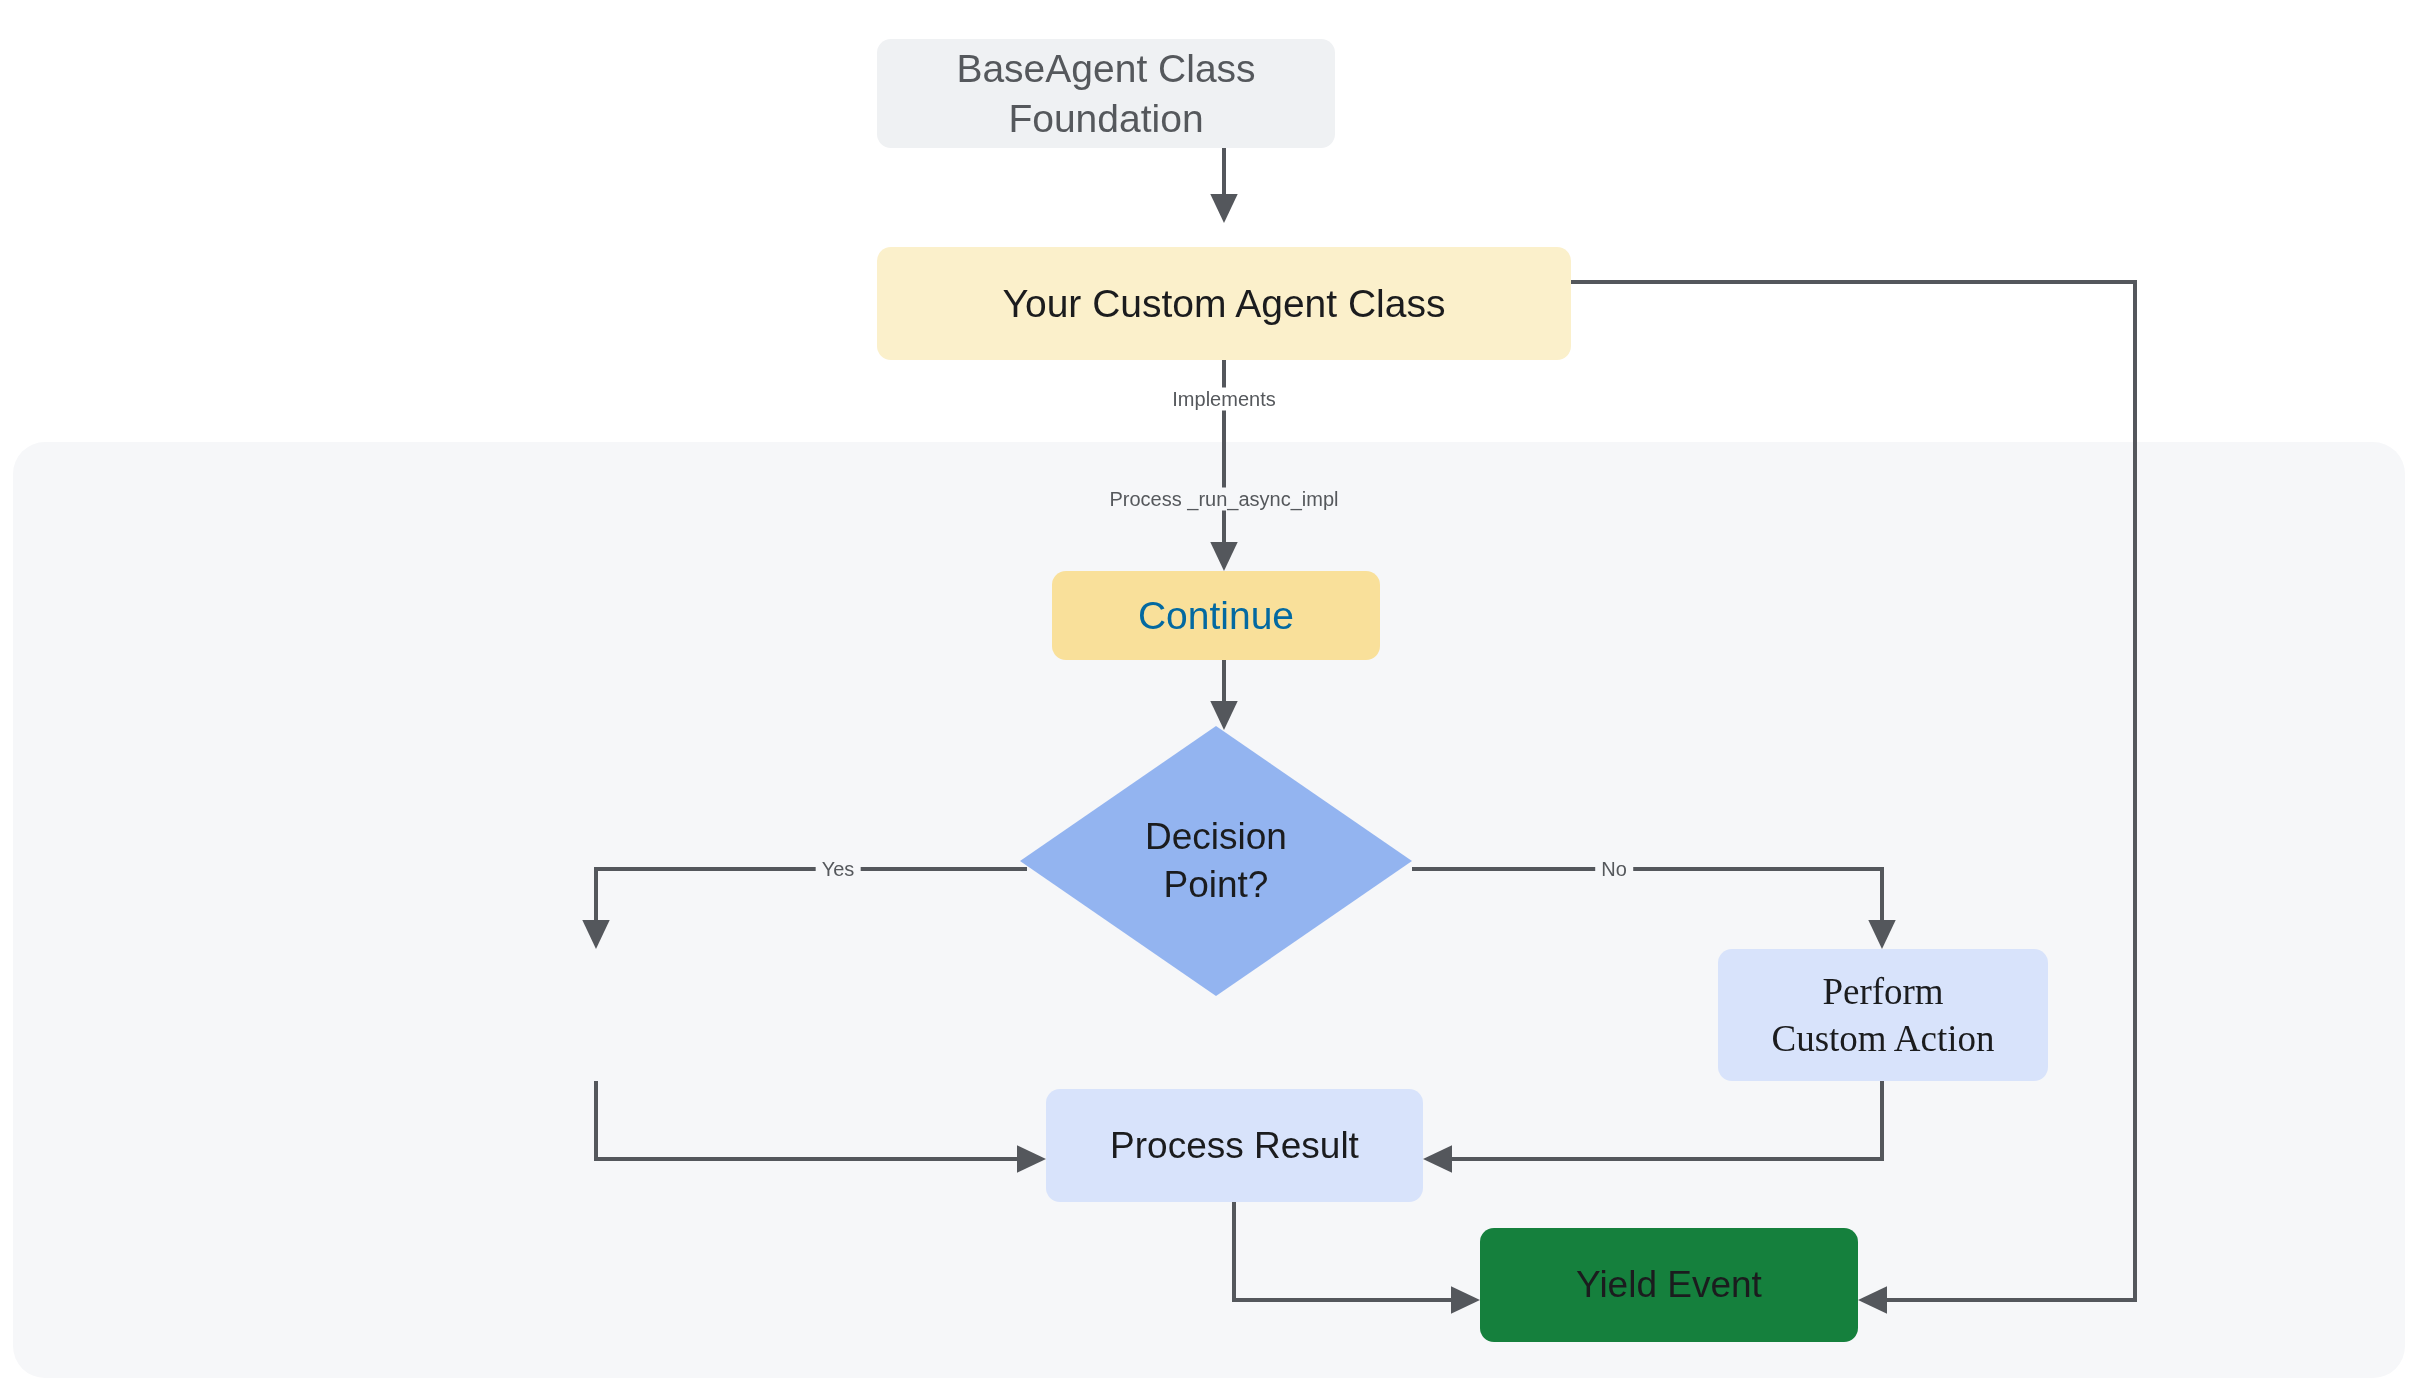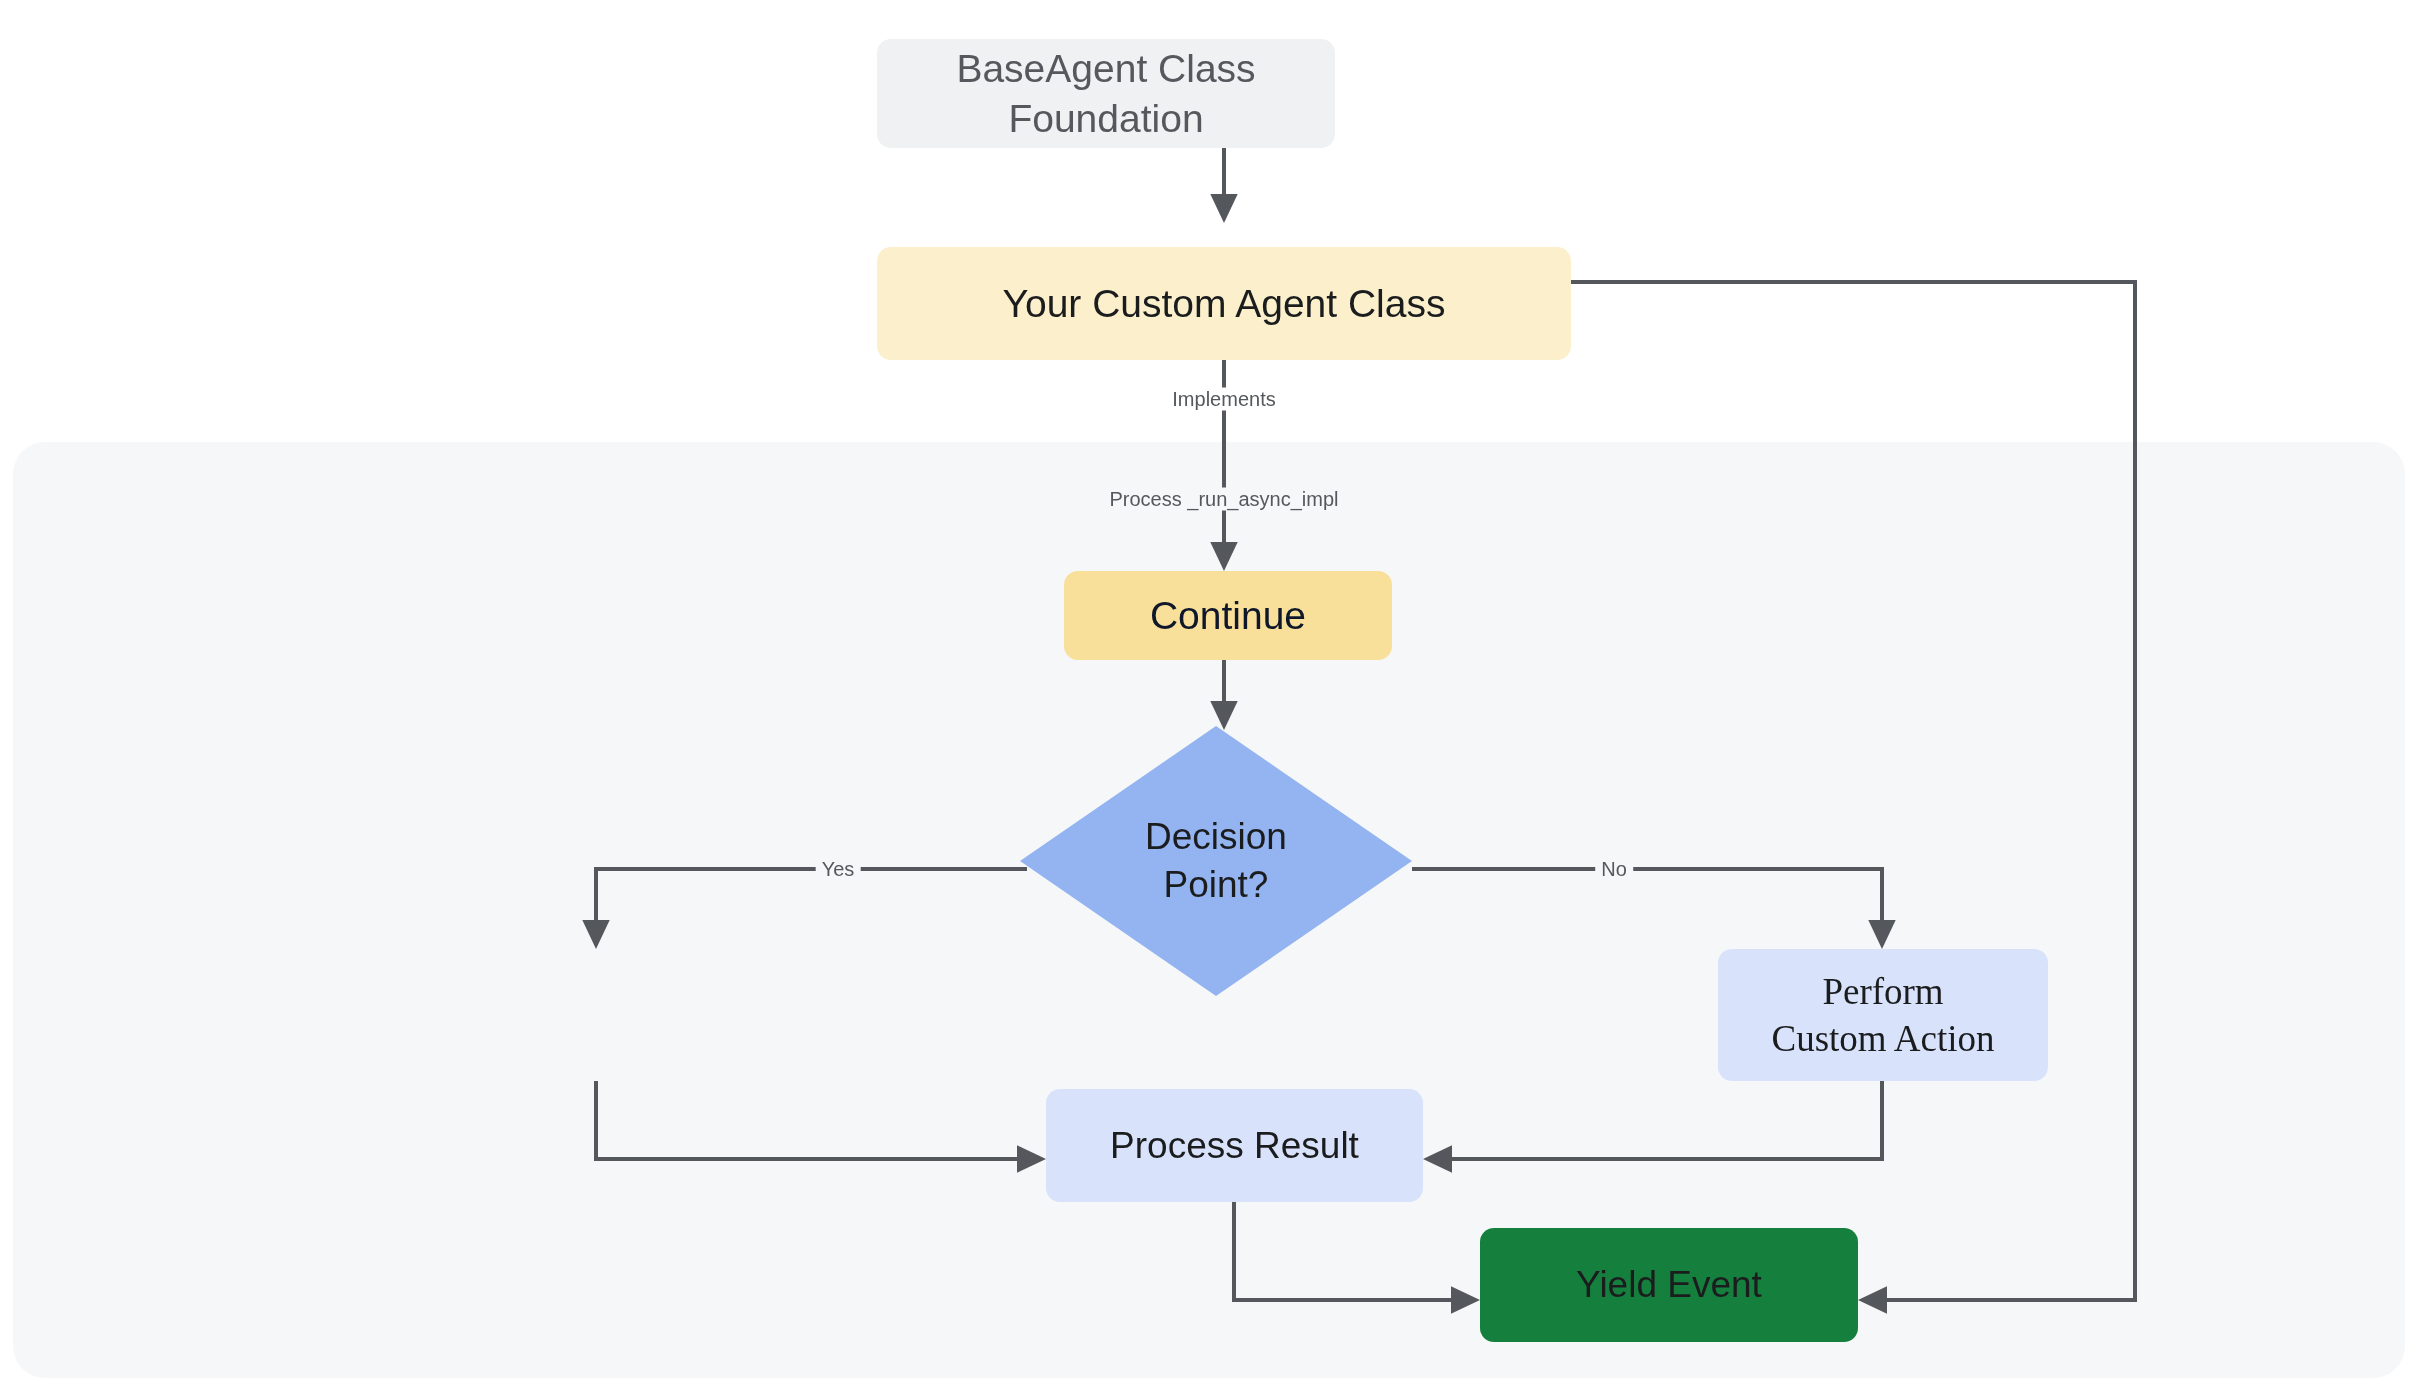--- a/index.html
+++ b/index.html
@@ -44,23 +44,22 @@
     color: #55585c;
     font-size: 39px;
   }
   .node-custom {
     background: #fbf0cb;
     color: #1b1c1e;
     font-size: 39px;
   }
   .node-continue {
     background: #f9e09a;
-    color: #0f172a;
+    color: #0369a1;
     font-size: 39px;
-    margin-left: 12px;
   }
   .node-process {
     background: #d8e3fb;
     color: #1b1c1e;
     font-size: 37px;
   }
   .node-yield {
     background: #15803d;
     color: #1b1c1e;
     font-size: 37px;

